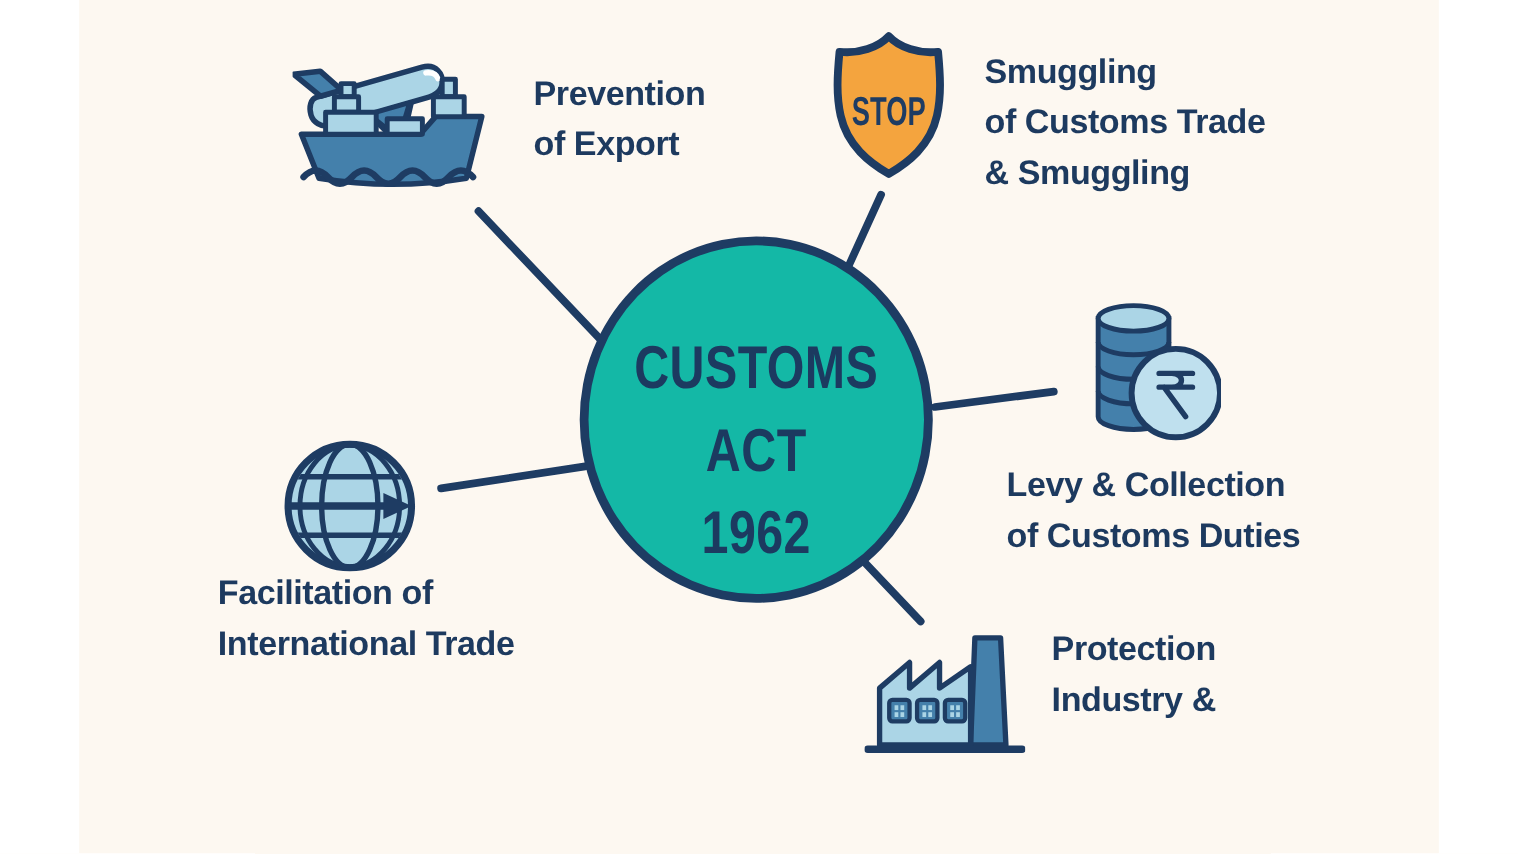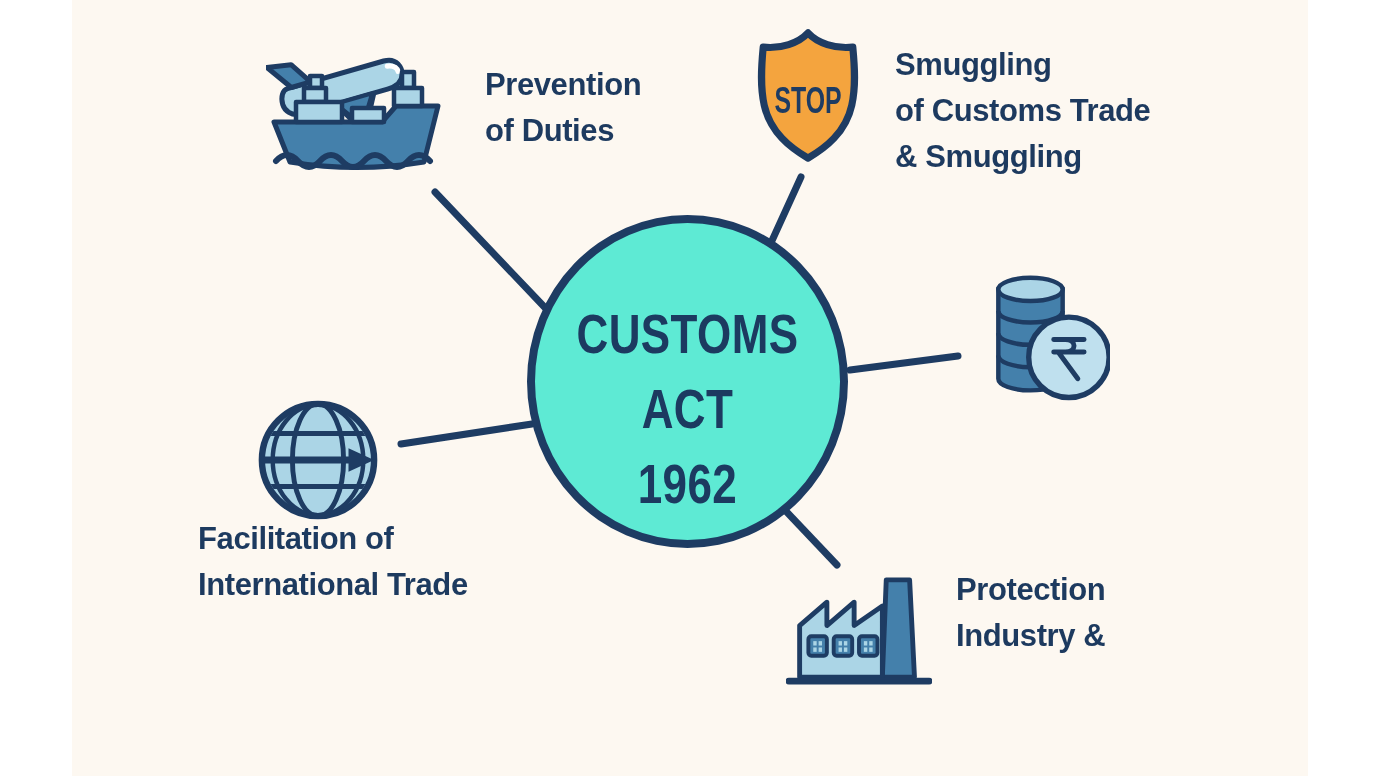--- a/index.html
+++ b/index.html
@@ -6,21 +6,21 @@
   html,body { background:#ffffff; }
   body {
     font-family:"Liberation Sans","DejaVu Sans",sans-serif;
     width:1380px; height:776px; overflow:hidden;
   }
   #canvas { position:relative; width:1380px; height:776px; background:#ffffff; overflow:hidden; }
   #panel  { position:absolute; left:72px; top:0; width:1236px; height:776px; background:#fdf8f1; }
   #connectors { position:absolute; left:0; top:0; }
   #central-node {
     position:absolute; left:527px; top:215px; width:321px; height:333px;
-    background:#5eead4; border:8px solid #1e3c63; border-radius:50%;
+    background:#14b8a6; border:8px solid #1e3c63; border-radius:50%;
   }
   #central-text {
     position:absolute; top:74px; left:-20px; width:345px; text-align:center;
     color:#1c3a60; font-weight:700; font-size:55px; line-height:75px;
     letter-spacing:.5px; transform:scaleX(.8); white-space:nowrap;
   }
   .label {
     position:absolute; color:#1d3a5f; font-weight:700; font-size:31px;
     line-height:46px; letter-spacing:-0.4px; white-space:nowrap;
   }
@@ -111,29 +111,33 @@
     <path d="M103,10 H127 L132,110 H99 Z" fill="#4480ab" stroke="#1e3c63" stroke-width="5" stroke-linejoin="round"></path>
     <path d="M14,110 V57 L42,33 V57 L70,33 V57 L99,37 V110 Z" fill="#abd5e6" stroke="#1e3c63" stroke-width="5" stroke-linejoin="round"></path>
     <use href="#fwindow" x="23" y="68"></use>
     <use href="#fwindow" x="49" y="68"></use>
     <use href="#fwindow" x="75" y="68"></use>
     <path d="M3,114 H147" stroke="#1e3c63" stroke-width="7" stroke-linecap="round"></path>
   </svg>
 
   <div class="label" style="left:485px; top:62px">
     <div>Prevention</div>
-    <div>of Duties</div>
+    <div>of Export</div>
   </div>
 
   <div class="label" style="left:895px; top:42px">
     <div>Smuggling</div>
     <div>of Customs Trade</div>
     <div>&amp; Smuggling</div>
   </div>
 
+  <div class="label" style="left:915px; top:418px">
+    <div>Levy &amp; Collection</div>
+    <div>of Customs Duties</div>
+  </div>
 
   <div class="label" style="left:198px; top:516px">
     <div>Facilitation of</div>
     <div>International Trade</div>
   </div>
 
   <div class="label" style="left:956px; top:567px">
     <div>Protection</div>
     <div>Industry &amp;</div>
   </div>

